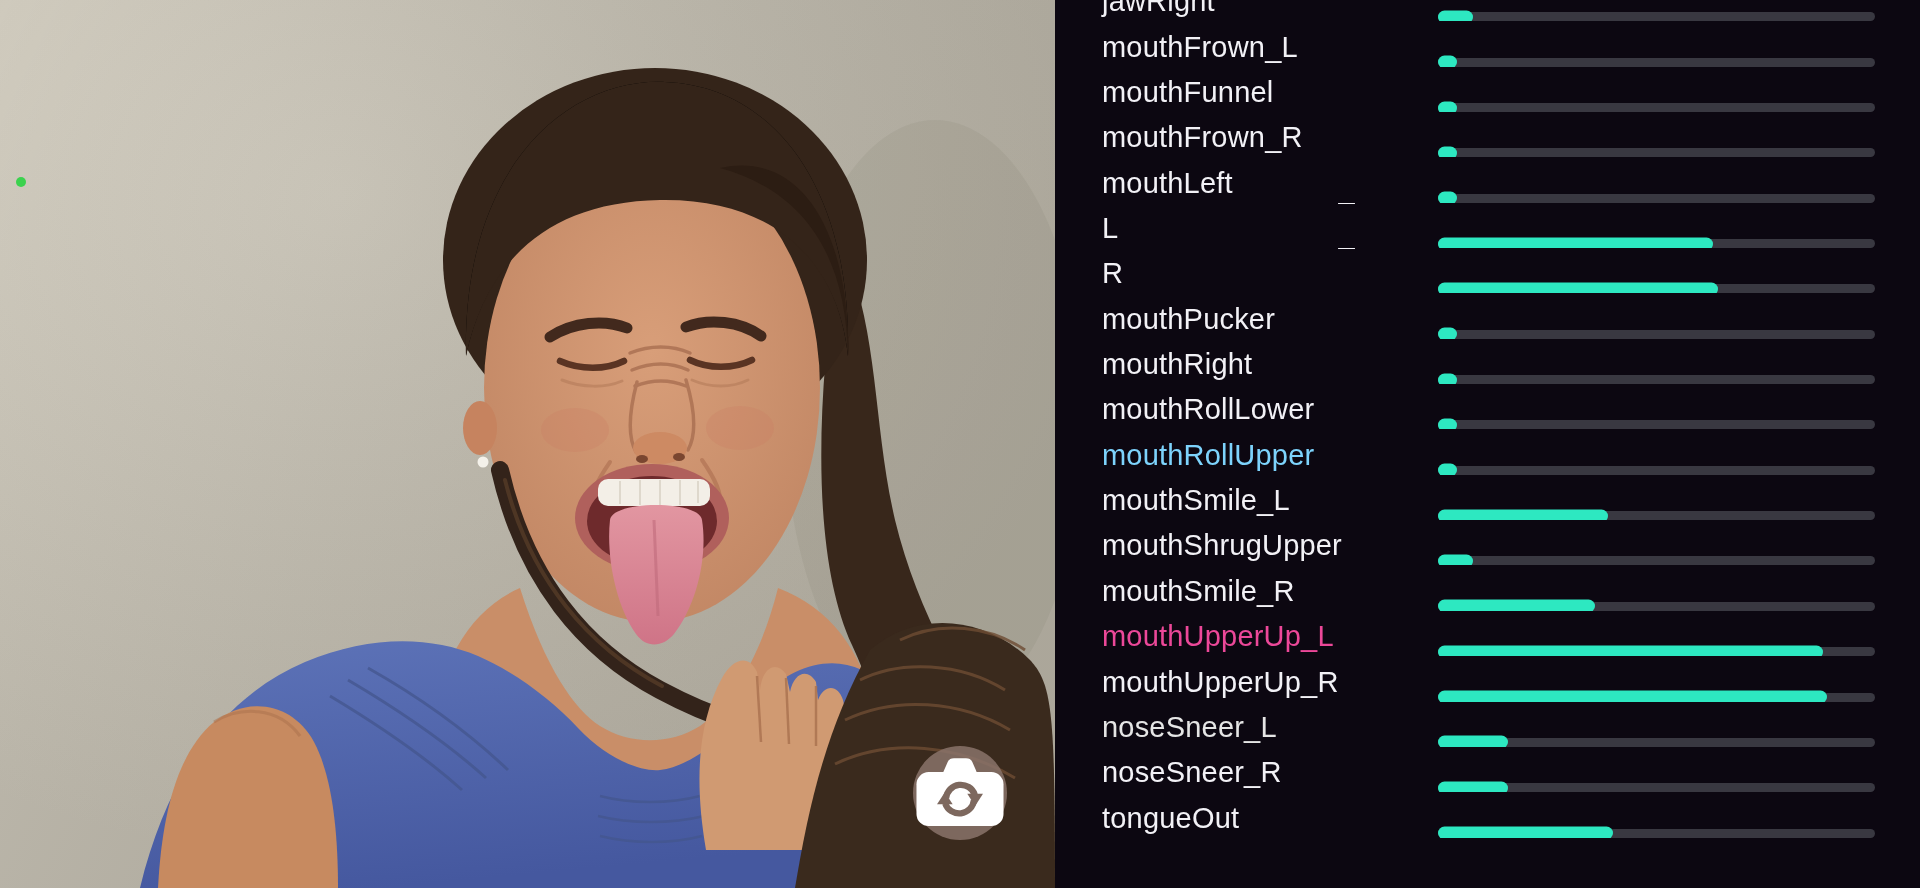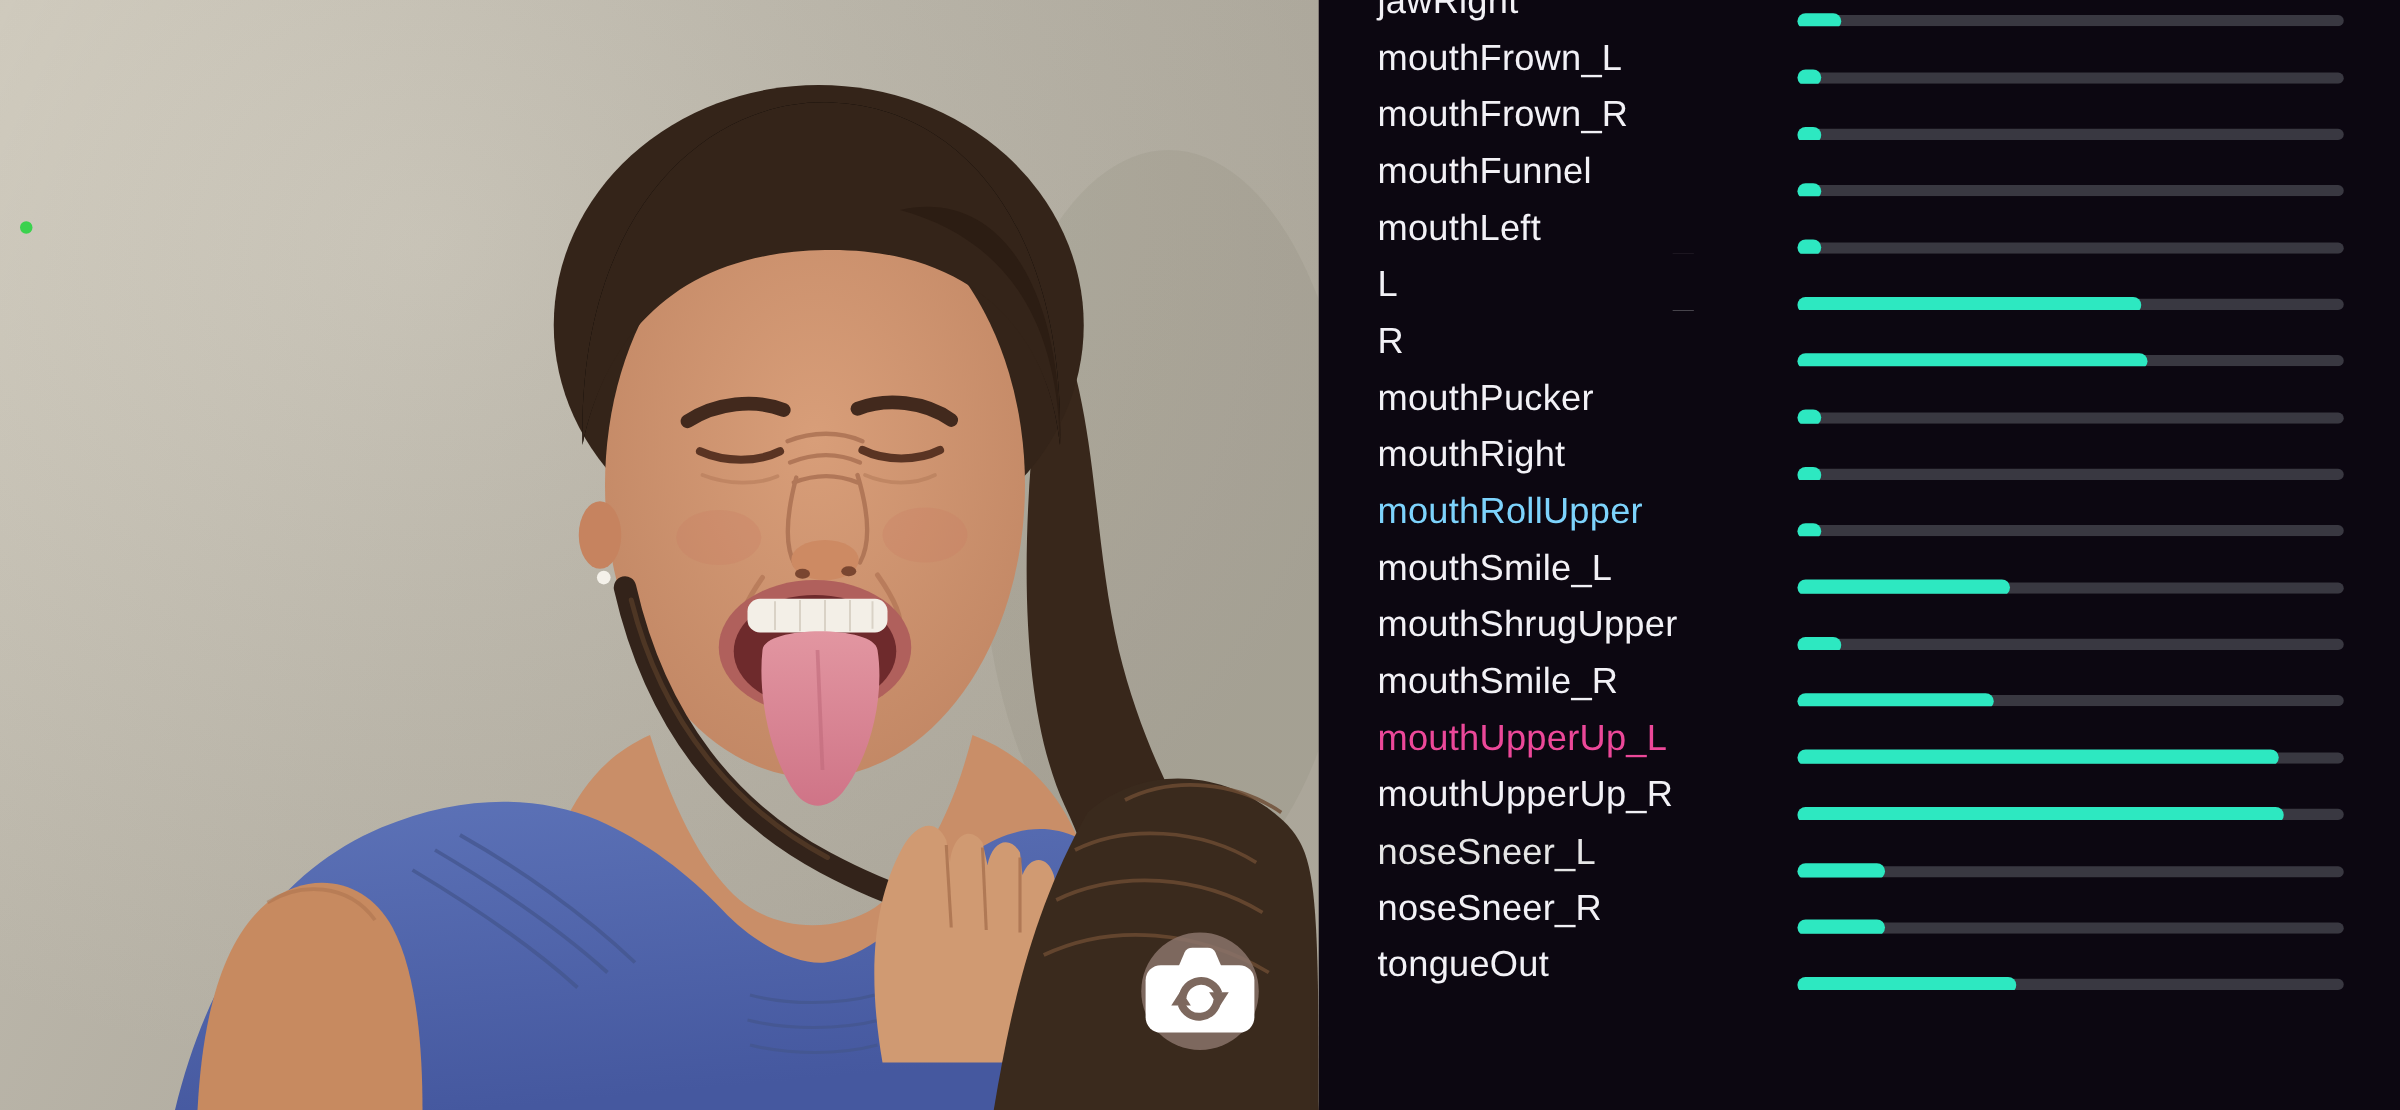--- a/index.html
+++ b/index.html
@@ -180,27 +180,27 @@
       <div class="bs-fill" style="background: rgb(45, 232, 193); width: 8%;"></div>
     </div>
   </div>
         <div class="bs-row">
     <div class="bs-label" style="color: rgb(242, 241, 246);">mouthFrown_L</div>
     <div class="bs-track" style="background: rgb(57, 56, 65);">
       <div class="bs-fill" style="background: rgb(45, 232, 193); width: 4%;"></div>
     </div>
   </div>
         <div class="bs-row">
+    <div class="bs-label" style="color: rgb(242, 241, 246);">mouthFunnel</div>
+    <div class="bs-track" style="background: rgb(57, 56, 65);">
+      <div class="bs-fill" style="background: rgb(45, 232, 193); width: 4%;"></div>
+    </div>
+  </div>
+        <div class="bs-row">
     <div class="bs-label" style="color: rgb(242, 241, 246);">mouthFrown_R</div>
-    <div class="bs-track" style="background: rgb(57, 56, 65);">
-      <div class="bs-fill" style="background: rgb(45, 232, 193); width: 4%;"></div>
-    </div>
-  </div>
-        <div class="bs-row">
-    <div class="bs-label" style="color: rgb(242, 241, 246);">mouthFunnel</div>
     <div class="bs-track" style="background: rgb(57, 56, 65);">
       <div class="bs-fill" style="background: rgb(45, 232, 193); width: 4%;"></div>
     </div>
   </div>
         <div class="bs-row">
     <div class="bs-label" style="color: rgb(242, 241, 246);">mouthLeft</div>
     <div class="bs-track" style="background: rgb(57, 56, 65);">
       <div class="bs-fill" style="background: rgb(45, 232, 193); width: 4%;"></div>
     </div>
   </div>
@@ -224,20 +224,26 @@
       <div class="bs-fill" style="background: rgb(45, 232, 193); width: 4%;"></div>
     </div>
   </div>
         <div class="bs-row">
     <div class="bs-label" style="color: rgb(242, 241, 246);">mouthRight</div>
     <div class="bs-track" style="background: rgb(57, 56, 65);">
       <div class="bs-fill" style="background: rgb(45, 232, 193); width: 4%;"></div>
     </div>
   </div>
         <div class="bs-row">
+    <div class="bs-label" style="color: rgb(242, 241, 246);">mouthRollLower</div>
+    <div class="bs-track" style="background: rgb(57, 56, 65);">
+      <div class="bs-fill" style="background: rgb(45, 232, 193); width: 4%;"></div>
+    </div>
+  </div>
+        <div class="bs-row">
     <div class="bs-label" style="color: #7dd3fc;">mouthRollUpper</div>
     <div class="bs-track" style="background: rgb(57, 56, 65);">
       <div class="bs-fill" style="background: rgb(45, 232, 193); width: 4%;"></div>
     </div>
   </div>
         <div class="bs-row">
     <div class="bs-label" style="color: rgb(242, 241, 246);">mouthSmile_L</div>
     <div class="bs-track" style="background: rgb(57, 56, 65);">
       <div class="bs-fill" style="background: rgb(45, 232, 193); width: 39%;"></div>
     </div>

